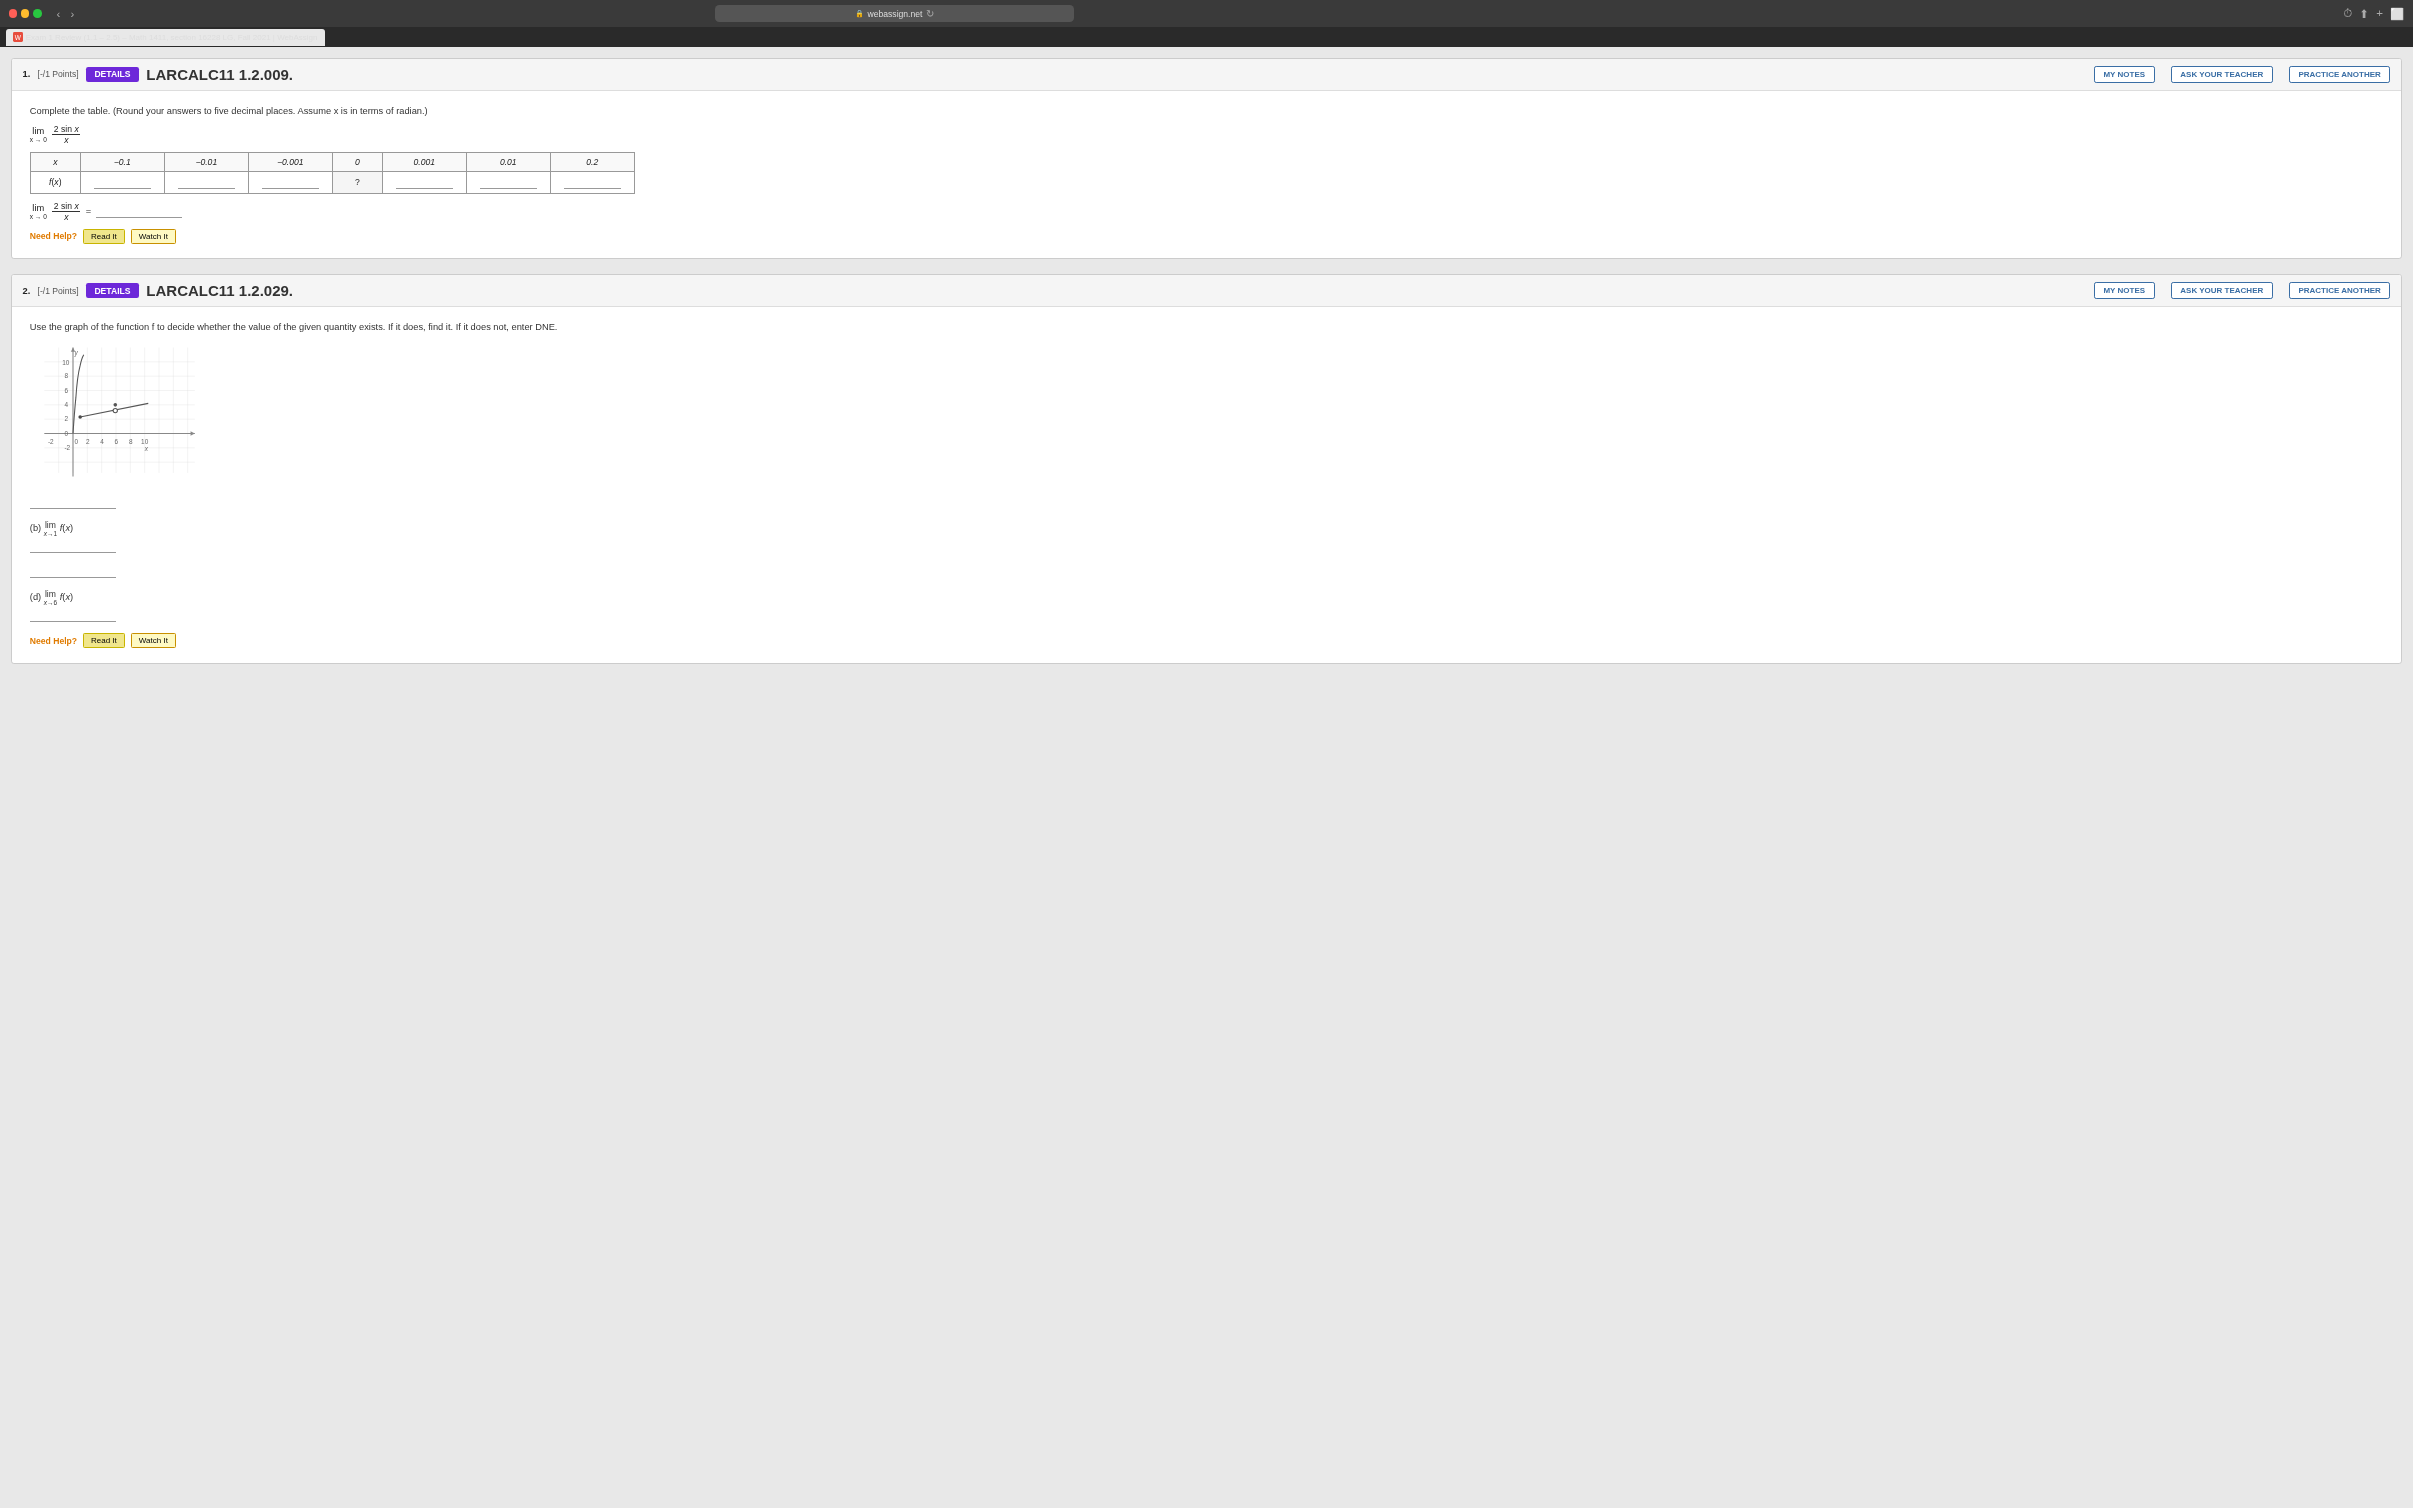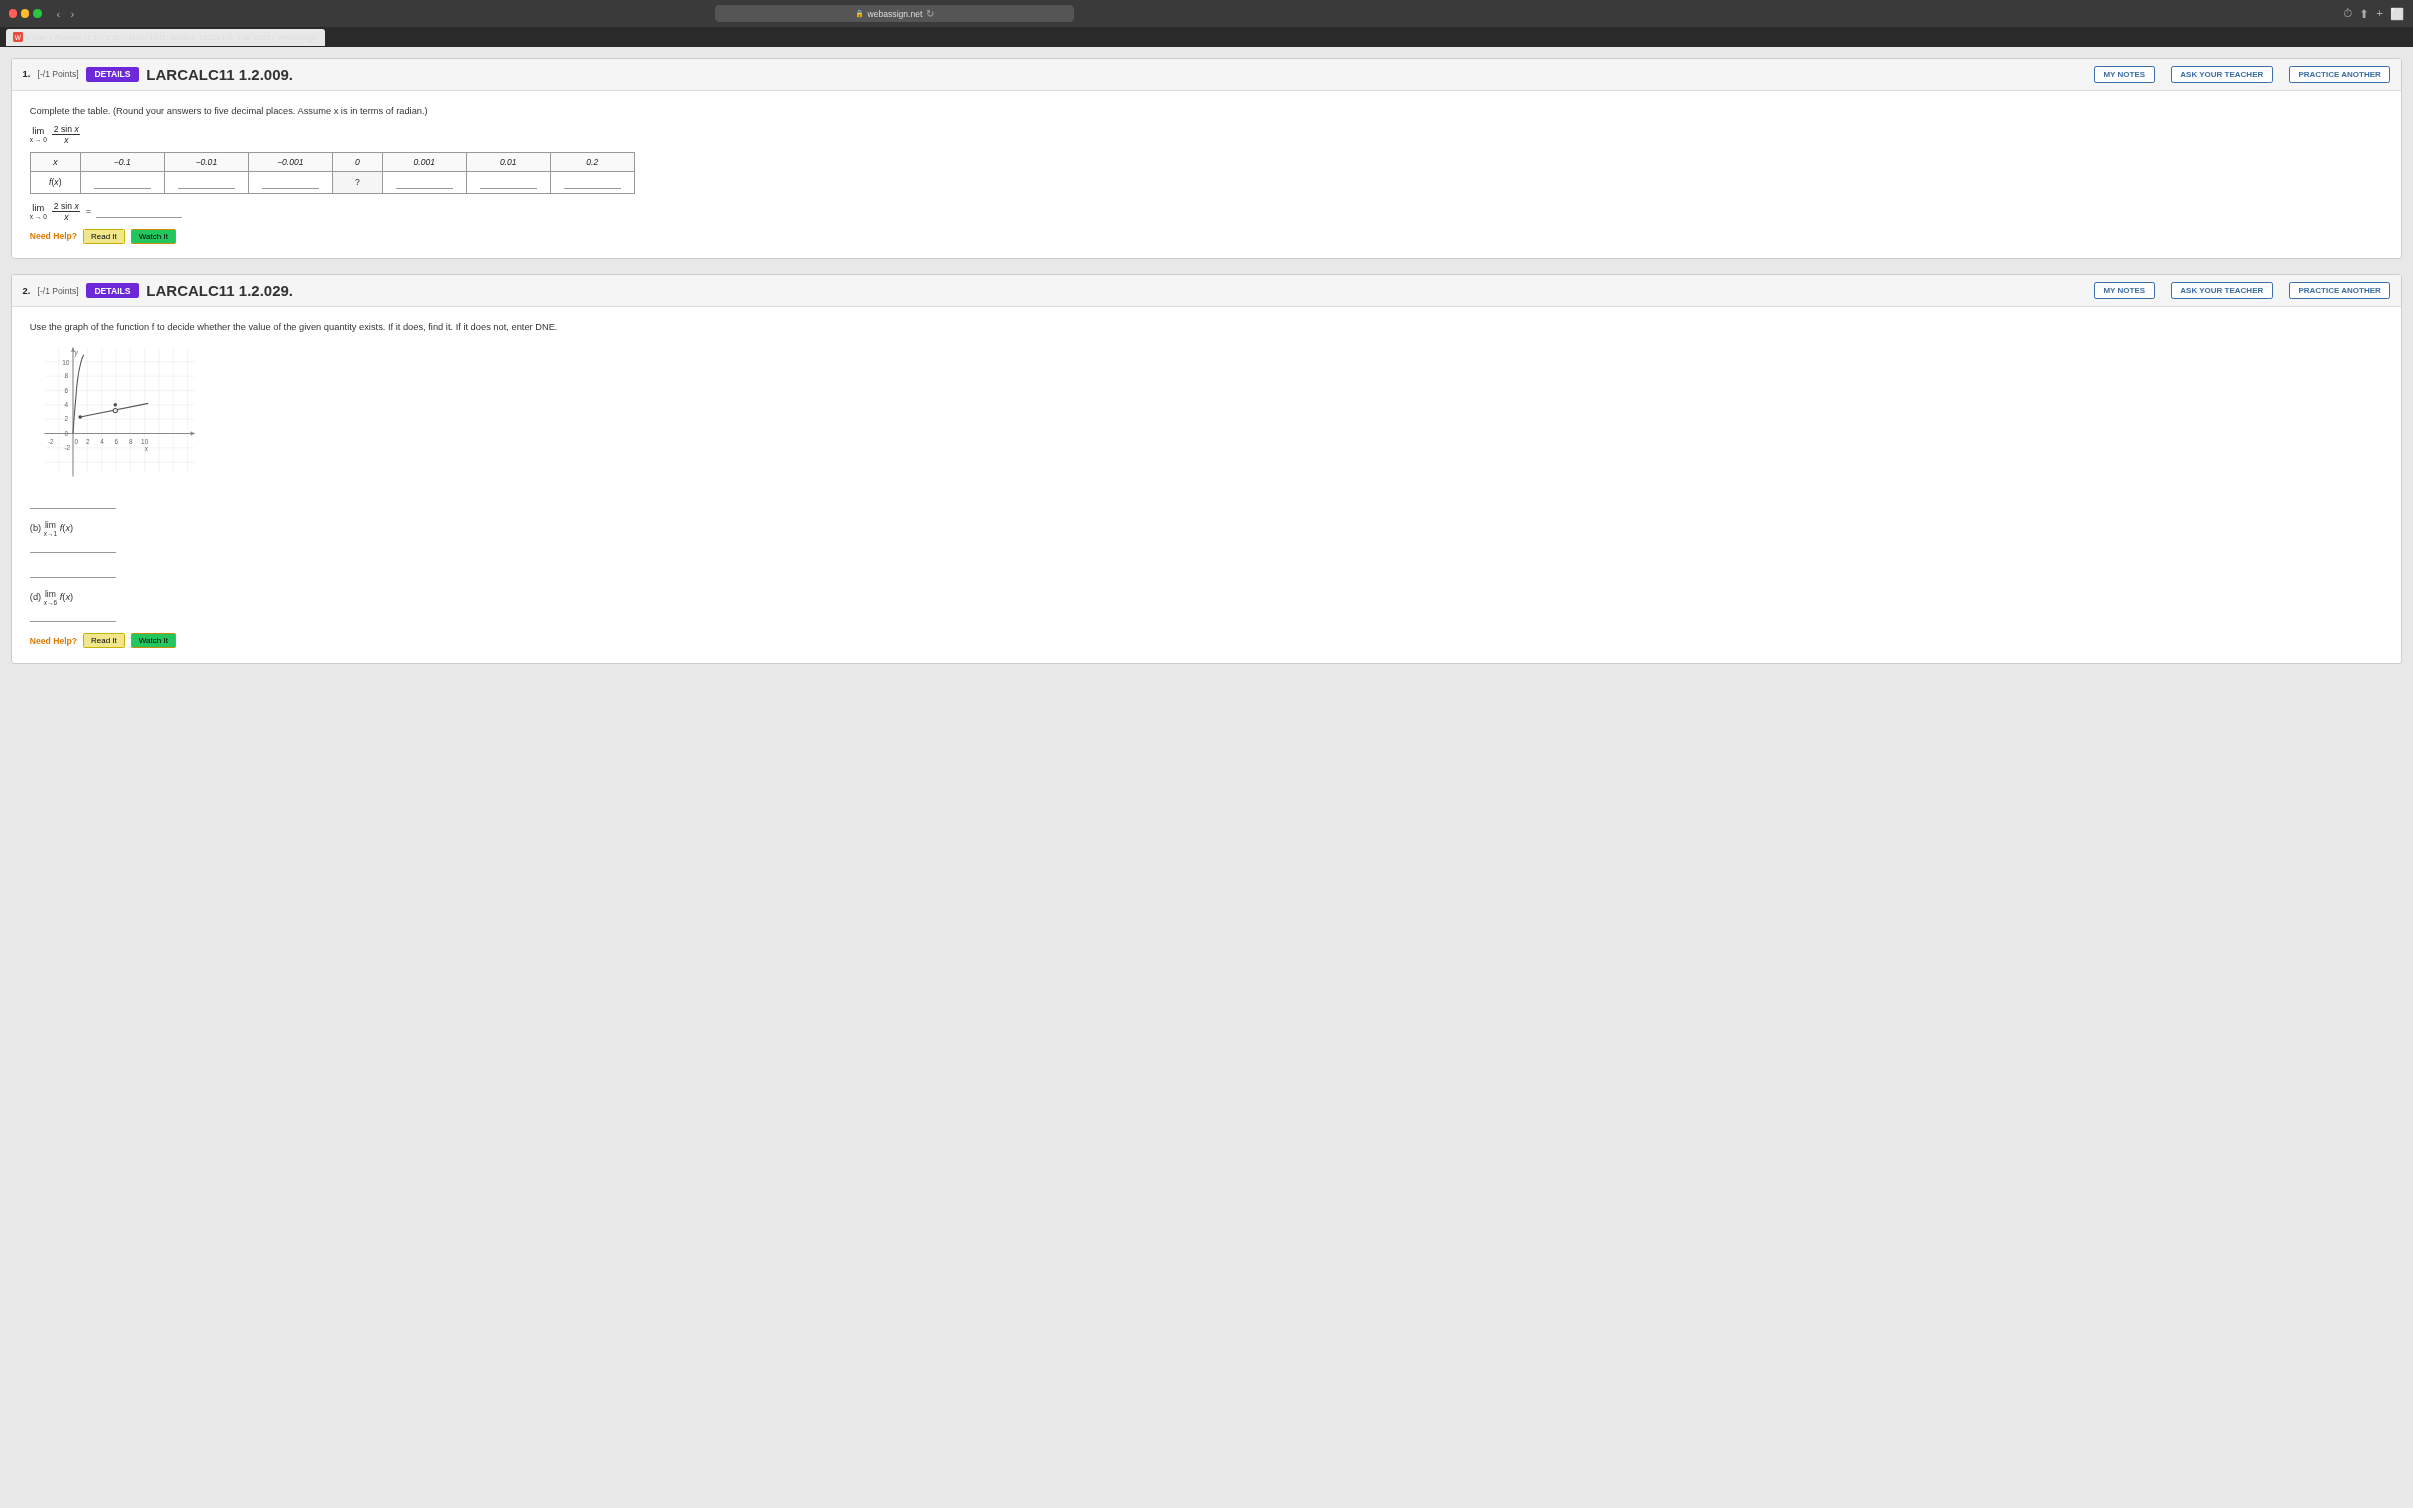--- a/index.html
+++ b/index.html
@@ -193,21 +193,21 @@
     .help-btn-read {
       background: #f0e68c;
       border: 0.7px solid #c8b400;
       padding: 2.2px 7.2px;
       font-size: 8px;
       cursor: pointer;
       border-radius: 1.4px;
     }
 
     .help-btn-watch {
-      background: #22c55e;
+      background: #fef9c3;
       border: 0.7px solid #c89000;
       padding: 2.2px 7.2px;
       font-size: 8px;
       cursor: pointer;
       border-radius: 1.4px;
     }
 
     
     .graph-container {
       margin: 7.2px 0;

